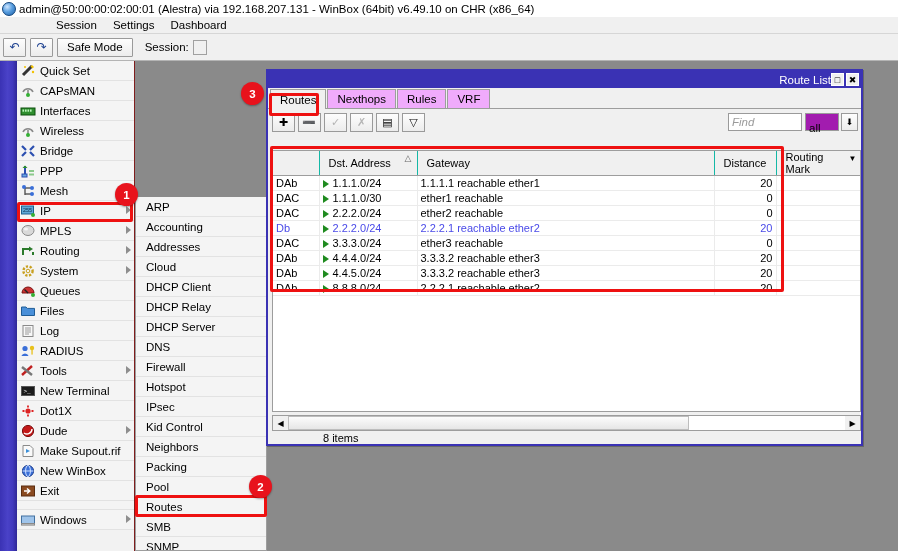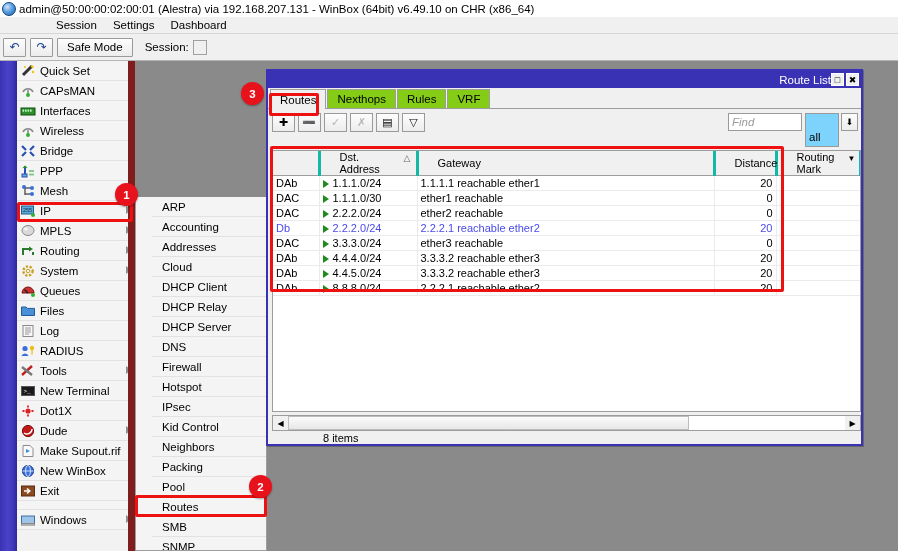--- a/index.html
+++ b/index.html
@@ -68,21 +68,21 @@
   
   #desktop {
     position: absolute; left: 0; top: 61px; width: 898px; height: 490px;
     background: #8a8a8a;
   }
 
   
   #sidebar {
     position: absolute; left: 0; top: 0; width: 135px; height: 490px;
     background: #f2f2f2;
-    border-right: 7px solid #7f1d1d;
+    border-right: 1px solid #7f1d1d;
     overflow: hidden;
     text-align: right;
   }
   #sidebar-gradient {
     position: absolute; left: 0; top: 0; width: 17px; height: 490px;
     background: linear-gradient(to right, #3a32b4 0%, #4a42c8 45%, #4038bd 75%, #2e2795 100%);
   }
   #sidebar-list {
     position: absolute; left: 17px; top: 0; width: 118px;
   }
@@ -113,21 +113,20 @@
     border-top: none;
     height: 354px;
     overflow: hidden;
   }
   .ip-item {
     height: 20px; line-height: 20px;
     border-bottom: 1px solid #e2e2e2;
     padding-left: 10px; font-size: 11.5px; color: #000;
     background: #f4f4f4; cursor: default;
     white-space: nowrap;
-    margin-left: 16px;
   }
 
   
   #route-window {
     position: absolute; left: 266px; top: 8px;
     width: 597px; height: 377px;
     background: #f0f0f0;
     border: 2px solid #3a32b4;
     box-shadow: 1px 1px 0 rgba(0,0,0,.25);
   }
@@ -149,21 +148,21 @@
   #rw-tabs {
     height: 21px; background: #f0f0f0;
     display: flex; align-items: flex-end;
     padding-left: 2px;
     border-bottom: 1px solid #9d9d9d;
   }
   .rw-tab {
     height: 19px; padding: 0 9px;
     display: flex; align-items: center;
     font-size: 11.5px; color: #000;
-    background: #84cc16;
+    background: #f0abfc;
     border: 1px solid #9d9d9d; border-bottom: none;
     margin-right: 1px;
     cursor: default;
   }
   .rw-tab.active { background: #f0f0f0; position: relative; top: 1px; height: 20px; }
 
   
   #rw-actionbar {
     height: 26px; background: #f0f0f0;
     display: flex; align-items: center; padding: 0 4px;
@@ -180,23 +179,23 @@
   #find-input {
     position: absolute; right: 59px; top: 4px;
     width: 74px; height: 18px;
     background: #fff; border: 1px solid #9a9a9a;
     font-size: 11.5px; color: #9a9a9a; font-style: italic;
     padding: 1px 3px; line-height: 15px;
   }
   #find-scope {
     position: absolute; right: 22px; top: 4px;
     width: 34px; height: 18px;
-    background: #7dd3fc; border: 1px solid #9a9a9a;
+    background: #a21caf; border: 1px solid #9a9a9a;
     font-size: 11.5px; color: #000;
-    padding: 16px 3px; line-height: 15px; margin-left: 18px;
+    padding: 7px 3px; line-height: 15px; margin-left: 18px;
   }
   #find-drop {
     position: absolute; right: 3px; top: 4px;
     width: 17px; height: 18px;
     background: linear-gradient(#fdfdfd, #ececec);
     border: 1px solid #9a9a9a;
     display: flex; align-items: center; justify-content: center;
     font-size: 9px; cursor: default;
   }
 
@@ -204,24 +203,24 @@
   #rw-table-wrap {
     position: absolute; left: 4px; top: 79px;
     width: 589px; height: 262px;
     background: #fff;
     border: 1px solid #9d9d9d;
     overflow: hidden;
   }
   table.routes { border-collapse: collapse; width: 100%; table-layout: fixed; }
   table.routes th {
     height: 16px; background: #f0f0f0;
-    border-right: 3px solid #14b8a6;
+    border-right: 1px solid #14b8a6;
     border-bottom: 1px solid #9d9d9d;
     font-weight: normal; font-size: 11px; text-align: left;
-    padding: 0 19px; color: #000; position: relative;
+    padding: 0 9px; color: #000; position: relative;
   }
   table.routes td {
     height: 15px; font-size: 11px; color: #000;
     border-right: 1px solid #ebebeb;
     border-bottom: 1px solid #ebebeb;
     padding: 0 3px; white-space: nowrap; overflow: hidden;
   }
   tr.blue td { color: #4a4ae8; }
   td.num { text-align: right; padding-right: 5px; }
   .gw-arrow {

